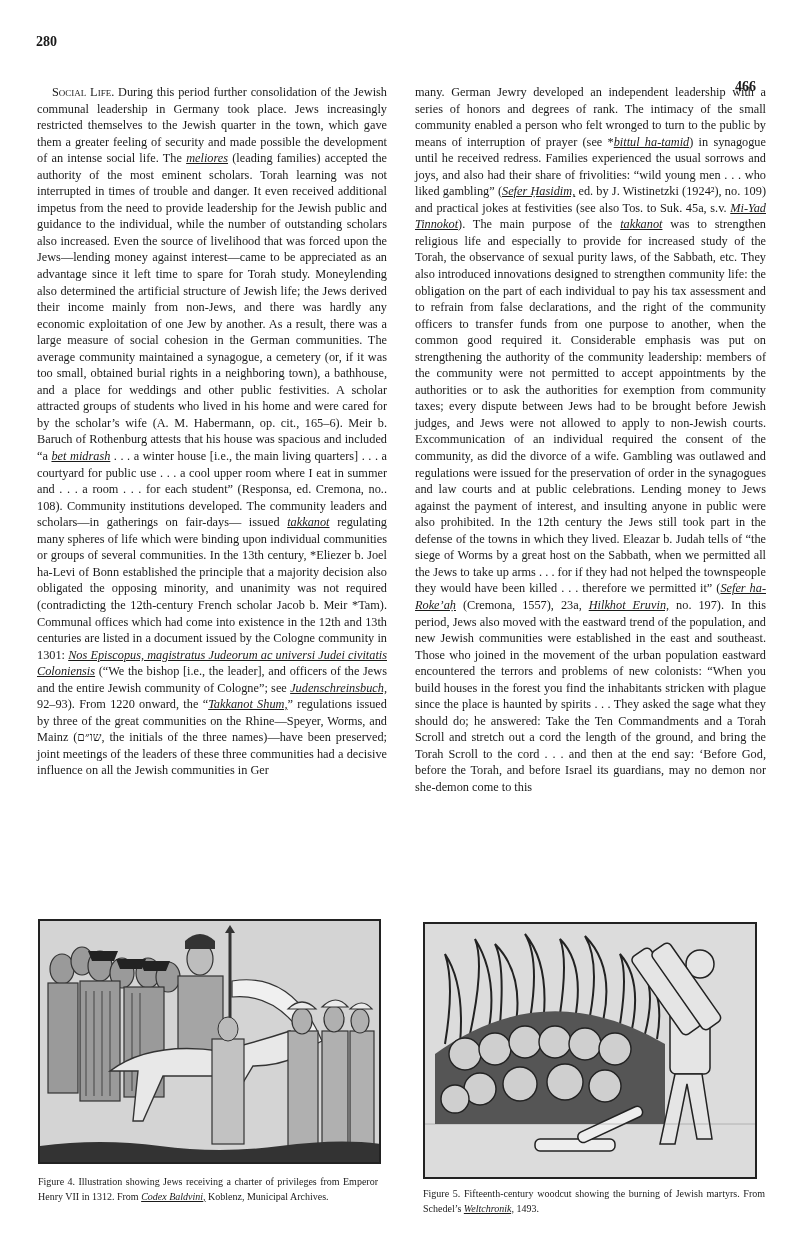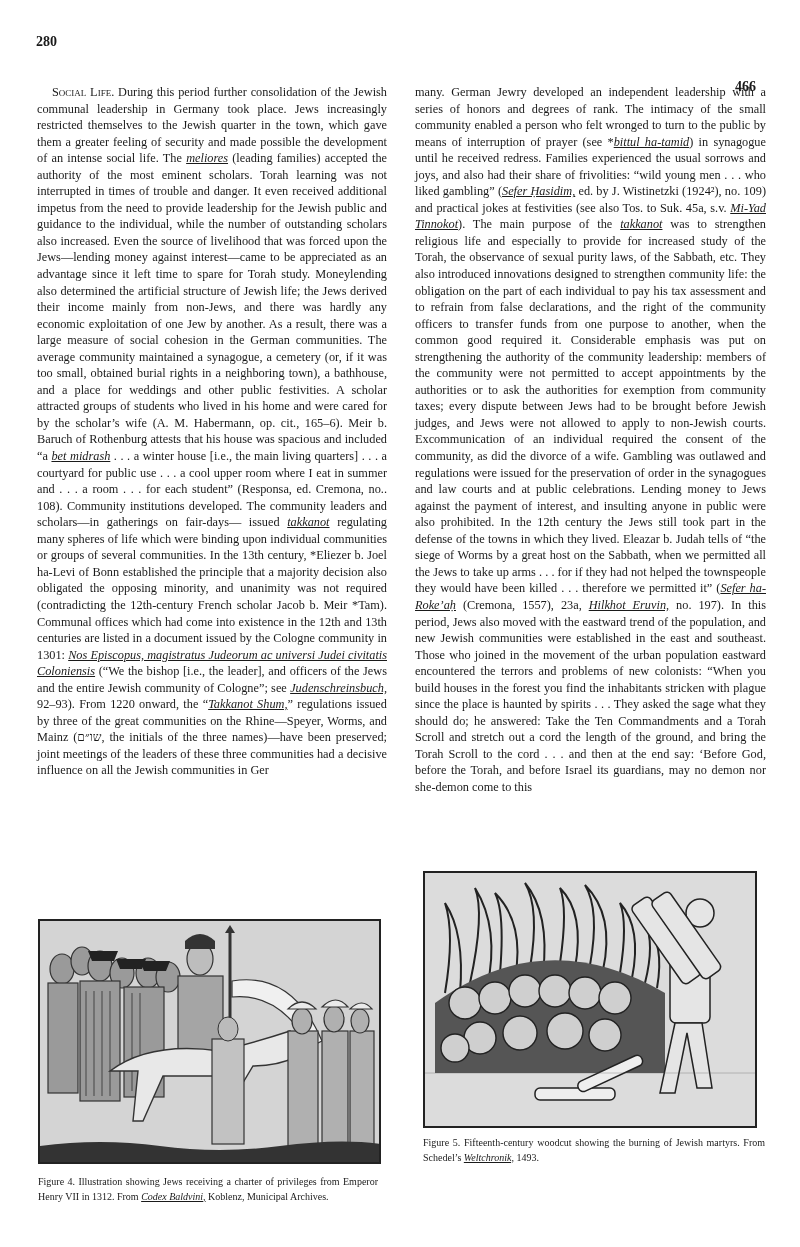--- a/index.html
+++ b/index.html
@@ -16,21 +16,21 @@
     .column.left { left: 37px; }
     .column.right { left: 415px; width: 351px; }
     .column p { margin: 0; }
     .column p.indent { text-indent: 15px; }
     .smallcaps { font-variant: small-caps; }
     i { font-style: italic; text-decoration: underline; }
     .figure { position: absolute; }
     .fig-frame { position: absolute; border: 2px solid #222; background: #cfcfcf; overflow: hidden; }
     .fig-left { left: 28px; top: 905px; width: 365px; height: 330px; }
     .fig-left .fig-frame { left: 10px; top: 14px; width: 339px; height: 241px; }
-    .fig-right { left: 410px; top: 854px; width: 375px; height: 330px; }
+    .fig-right { left: 410px; top: 905px; width: 375px; height: 330px; }
     .fig-right .fig-frame { left: 13px; top: 17px; width: 330px; height: 253px; }
     .fig-caption { position: absolute; font-size: 10px; line-height: 14.5px; text-align: justify; }
     .fig-left .fig-caption { left: 10px; top: 270px; width: 340px; }
     .fig-right .fig-caption { left: 13px; top: 282px; width: 342px; }
     svg { display: block; }
   </style>
 </head>
 <body>
 
 <header class="page-header">

